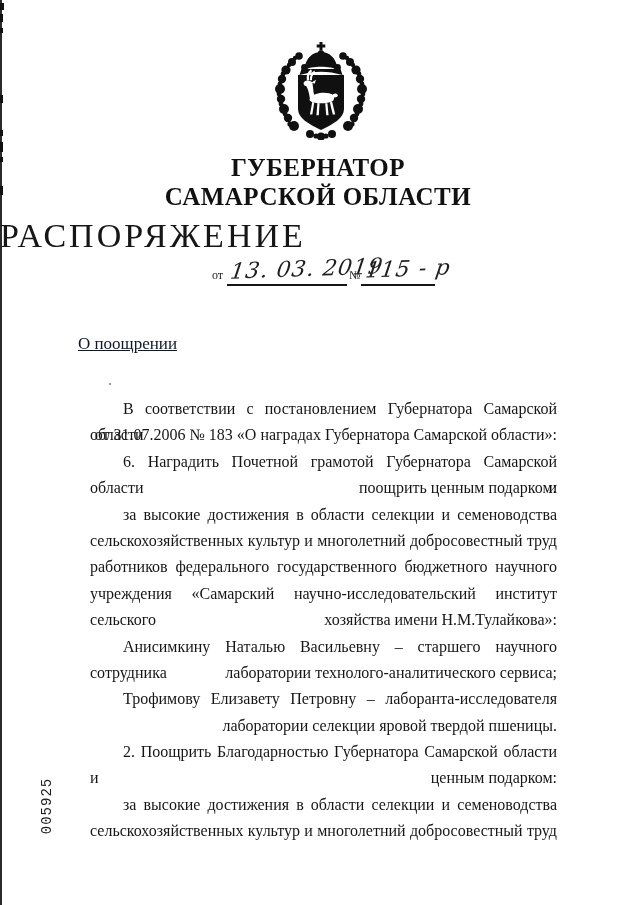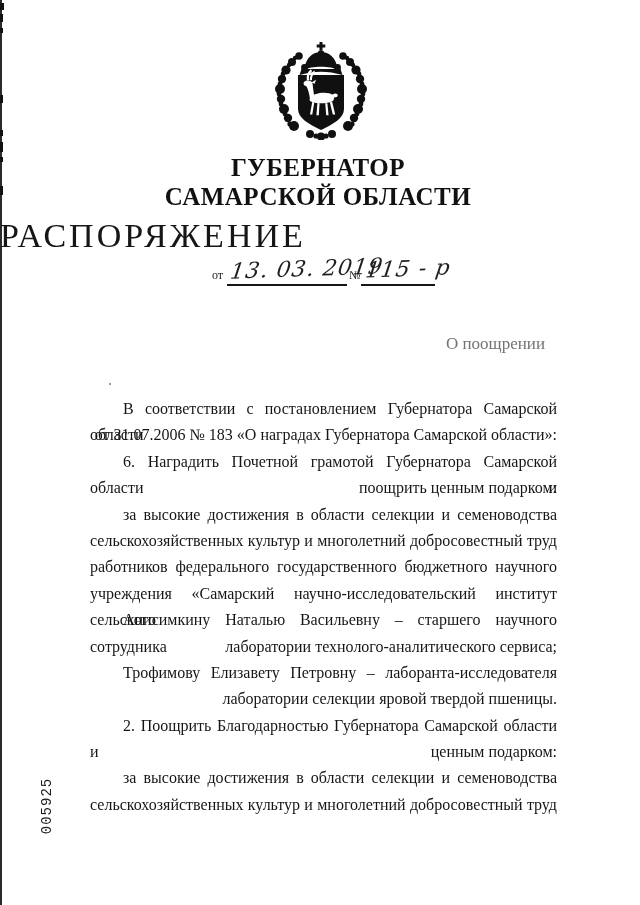--- a/index.html
+++ b/index.html
@@ -18,22 +18,22 @@
   .doc-type{position:absolute;left:0;top:217px;width:636px;text-align:left;
        font-size:34px;letter-spacing:3px;color:#161616;}
   
   .date-row{position:absolute;left:0;top:0;width:640px;height:0;}
   .lbl{position:absolute;font-size:12px;color:#1a1a1a;}
   .uline{position:absolute;height:1.6px;background:#161616;}
   .hw{position:absolute;font-family:"DejaVu Serif",serif;font-style:italic;
       font-size:22px;color:#1f1f1f;white-space:nowrap;
       transform:skewX(-10deg) rotate(-2deg);letter-spacing:1px;}
   
-  .subject{position:absolute;left:78px;top:334px;width:467px;text-align:right;
-      font-size:17px;color:#737373;}
+  .subject{position:absolute;left:78px;top:334px;width:467px;text-align:left;
+      font-size:17px;color:#0f172a;text-decoration:underline;}
   .body-text{position:absolute;left:90px;top:396px;width:467px;
       font-size:16px;color:#161616;}
   .line{height:26.4px;line-height:26.4px;text-align:right;overflow:visible;white-space:normal;}
   .line.just{text-align:justify;text-align-last:justify;}
   .line.indent{text-indent:33px;}
   
   .stamp{position:absolute;left:47px;top:806px;transform:translate(-50%,-50%) rotate(-90deg);
       font-family:"Liberation Mono","DejaVu Sans Mono",monospace;font-size:14px;
       letter-spacing:1px;color:#1b1b1b;white-space:nowrap;}
   .dot{position:absolute;width:2px;height:2px;background:#777;border-radius:50%;}
@@ -150,20 +150,21 @@
 
   <div class="body-text">
       <div class="line indent just">В соответствии с постановлением Губернатора Самарской области</div>
       <div class="line">от 31.07.2006 № 183 «О наградах Губернатора Самарской области»:</div>
       <div class="line indent just">6.  Наградить Почетной грамотой Губернатора Самарской области и</div>
       <div class="line">поощрить ценным подарком:</div>
       <div class="line indent just">за высокие достижения в области селекции и семеноводства</div>
       <div class="line just">сельскохозяйственных культур и многолетний добросовестный труд</div>
       <div class="line just">работников федерального государственного бюджетного научного</div>
       <div class="line just">учреждения «Самарский научно-исследовательский институт сельского</div>
+      <div class="line">хозяйства имени Н.М.Тулайкова»:</div>
       <div class="line indent just">Анисимкину Наталью Васильевну – старшего научного сотрудника</div>
       <div class="line">лаборатории технолого-аналитического сервиса;</div>
       <div class="line indent just">Трофимову Елизавету Петровну – лаборанта-исследователя</div>
       <div class="line">лаборатории селекции яровой твердой пшеницы.</div>
       <div class="line indent just">2. Поощрить Благодарностью Губернатора Самарской области и</div>
       <div class="line">ценным подарком:</div>
       <div class="line indent just">за высокие достижения в области селекции и семеноводства</div>
       <div class="line just">сельскохозяйственных культур и многолетний добросовестный труд</div>
     </div>
 

